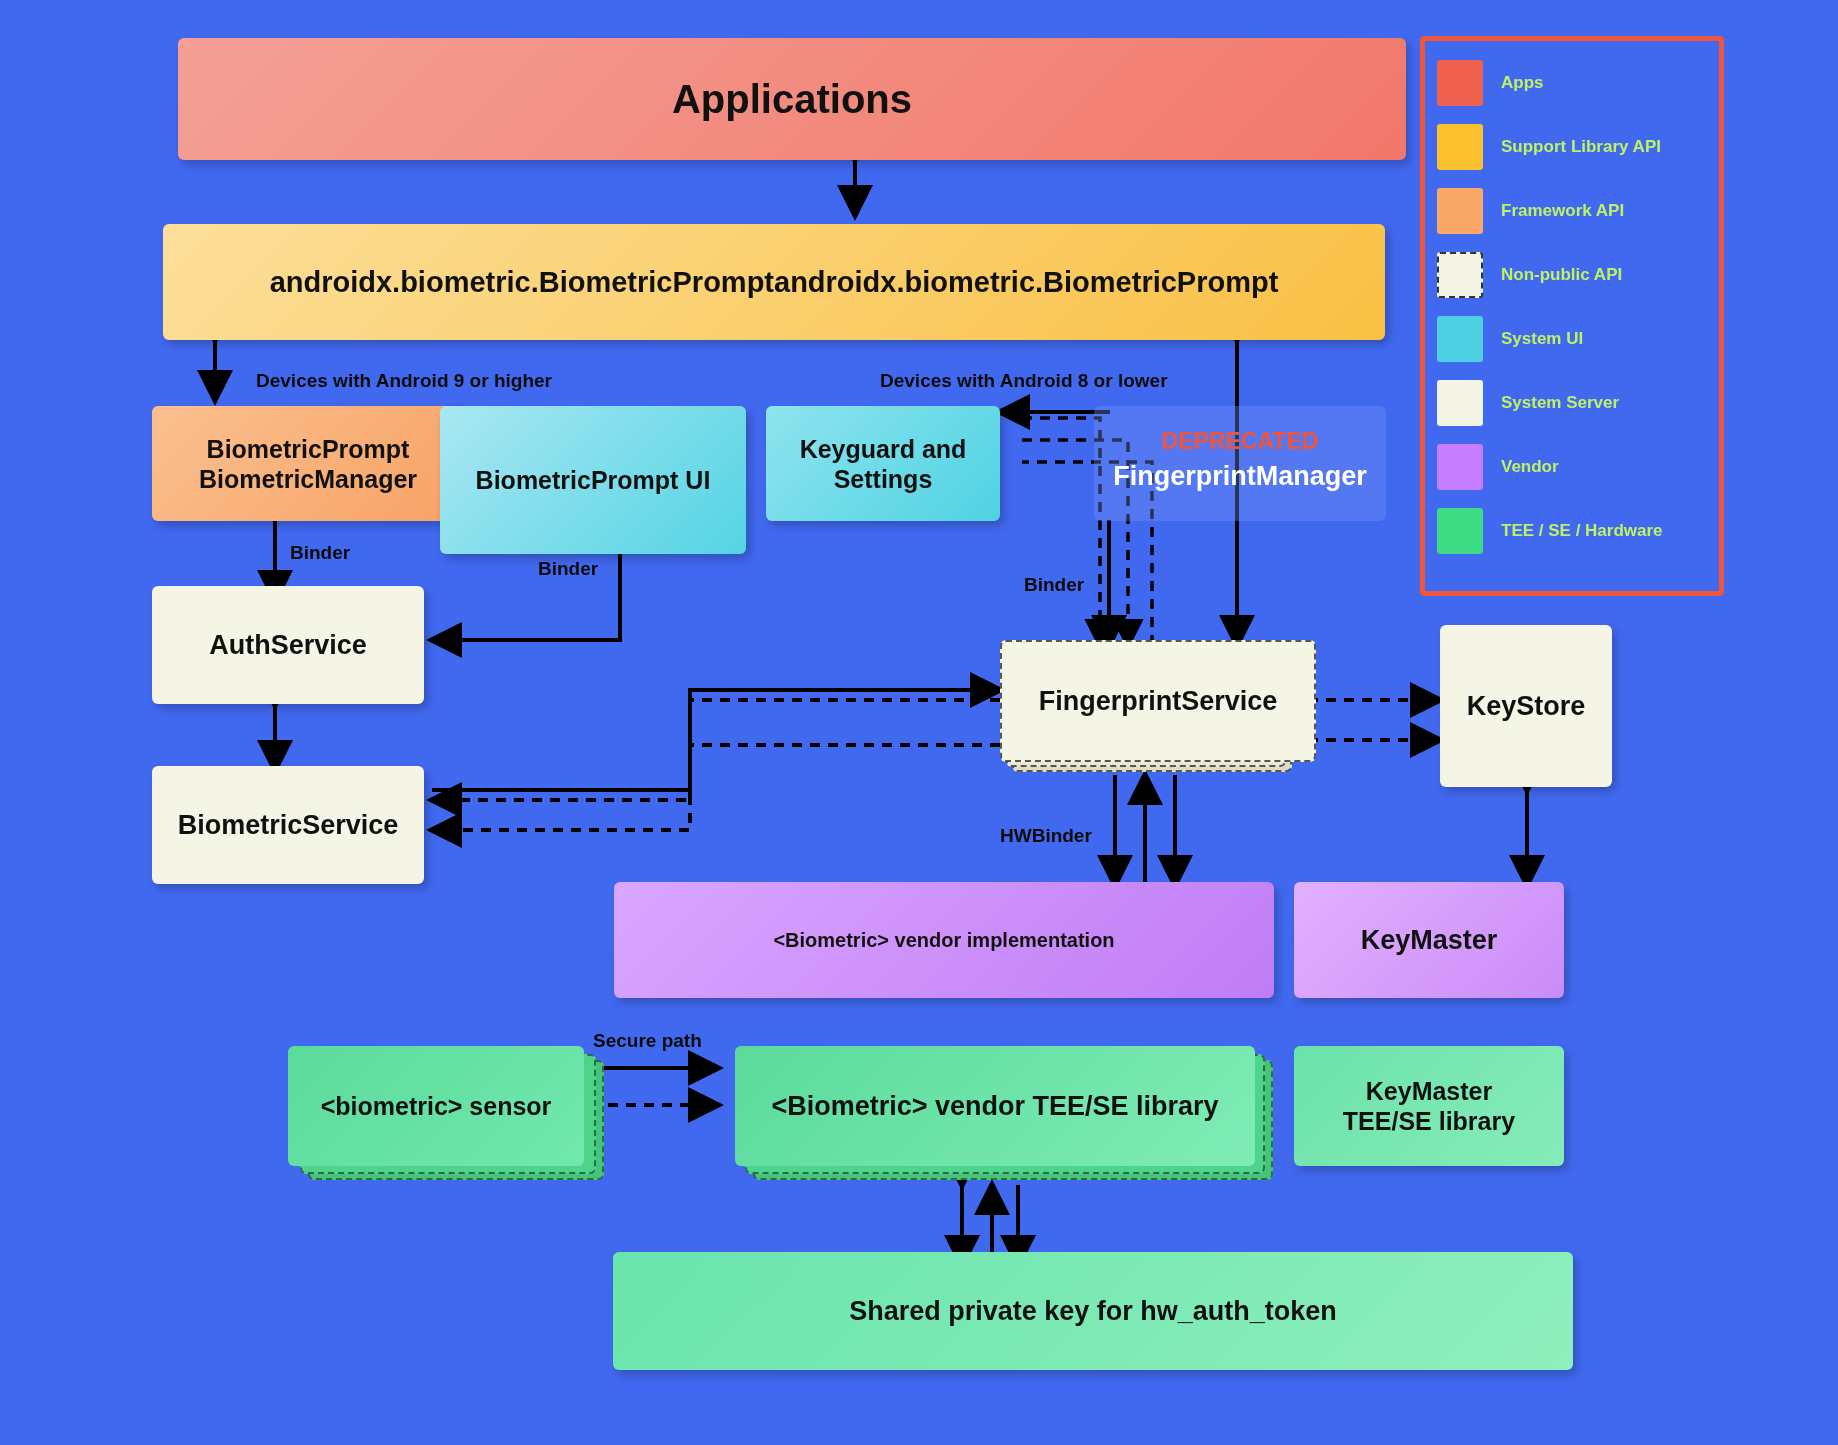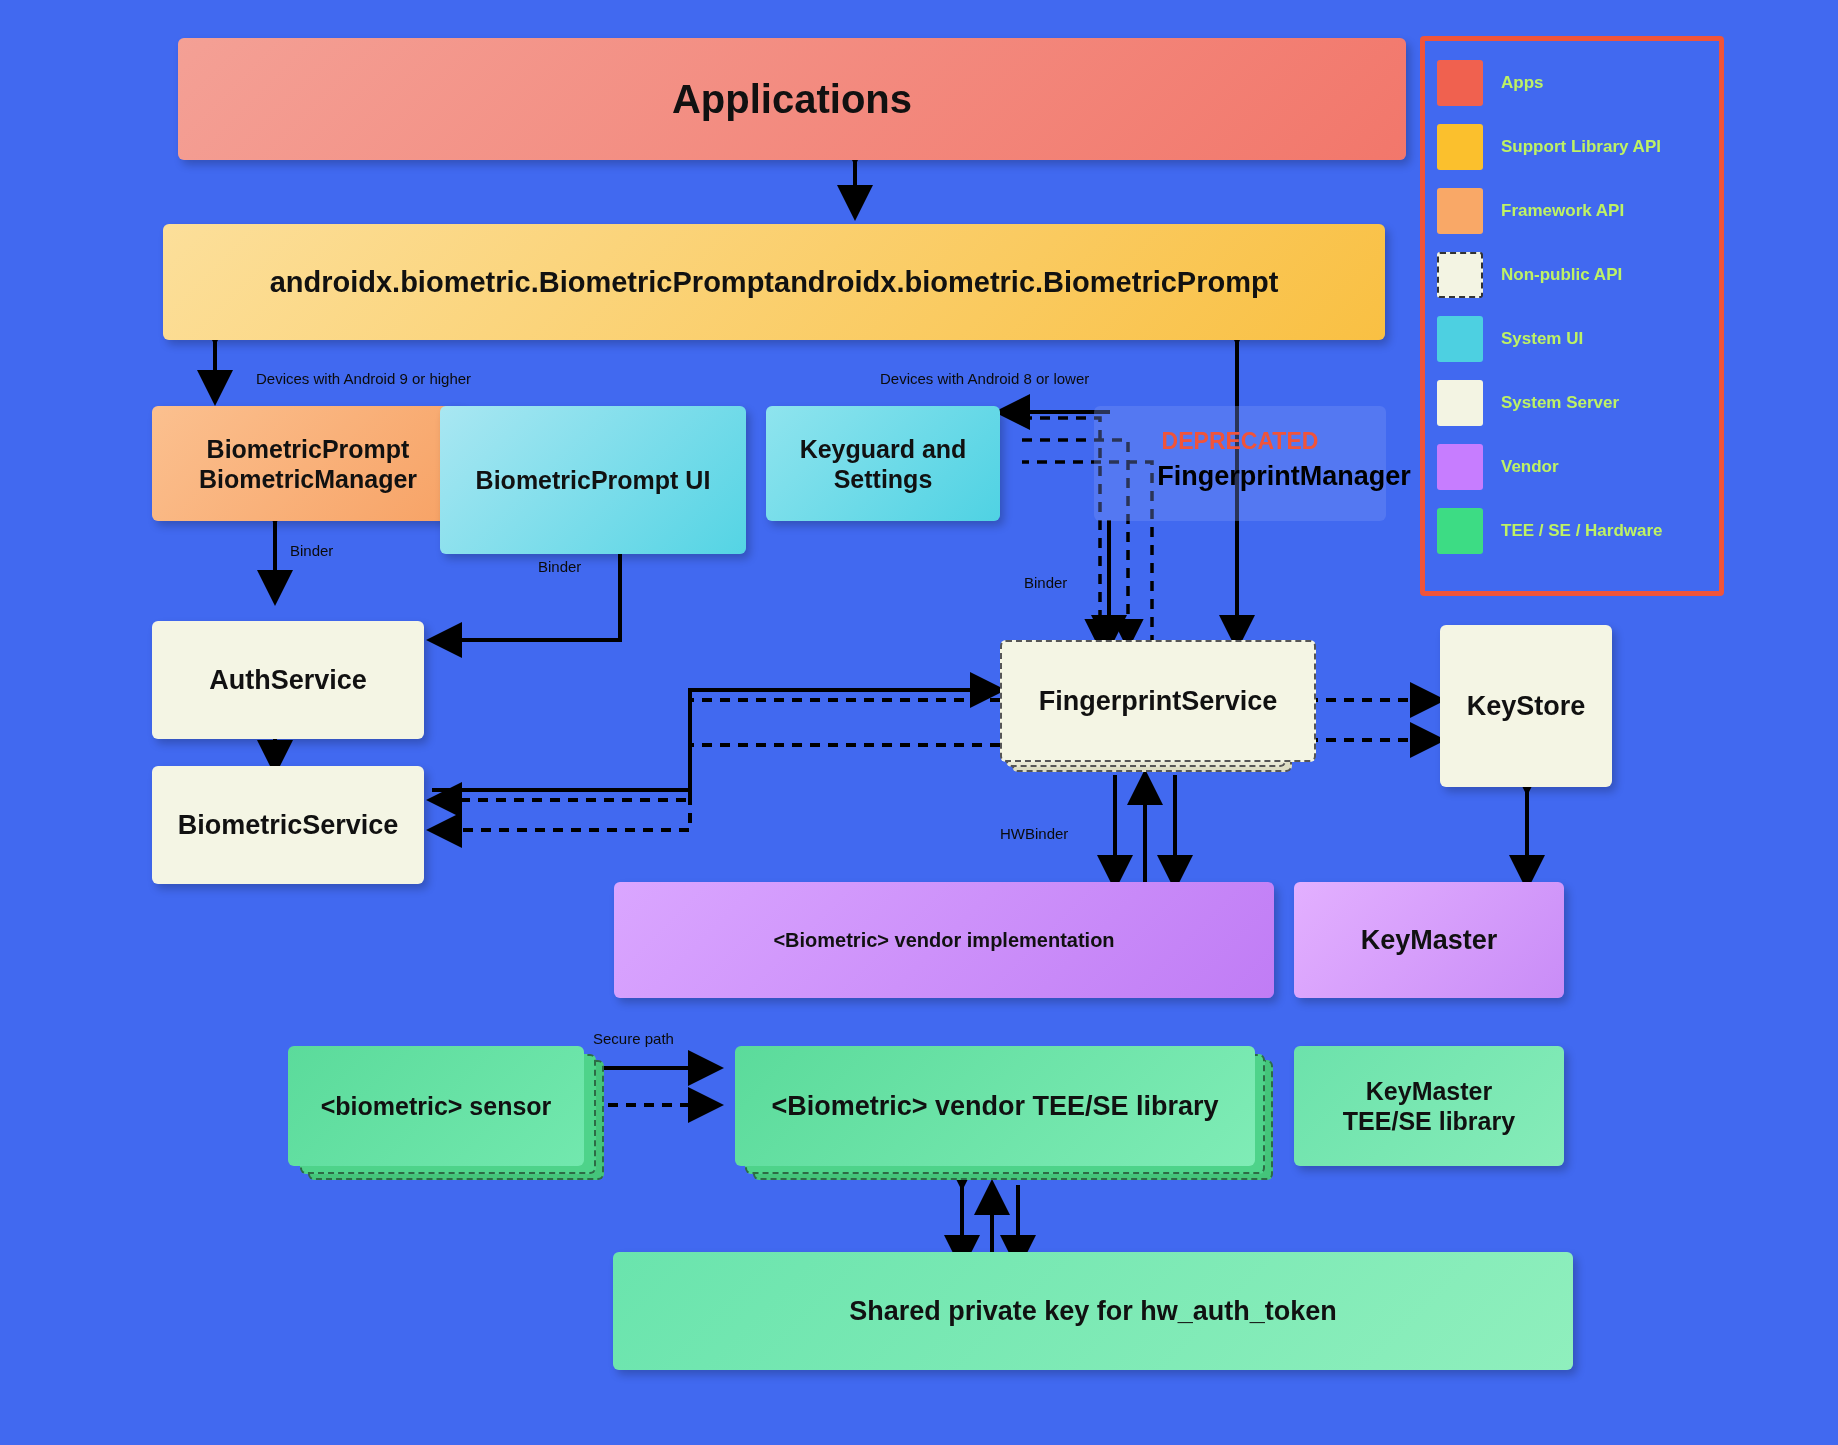--- a/index.html
+++ b/index.html
@@ -37,22 +37,22 @@
     color: #111;
     border-radius: 6px;
     line-height: 1.2;
     padding: 4px 10px;
     white-space: pre-line;
   }
   .shadowed { box-shadow: 4px 5px 8px rgba(0,0,0,0.22); }
 
   .label {
     position: absolute;
-    font-size: 15px;
-    font-weight: normal;
+    font-size: 19px;
+    font-weight: bold;
     color: #0b0b0b;
     white-space: nowrap;
     text-align: right;
   }
 
   
   .legend {
     position: absolute;
     left: 1420px;
     top: 36px;
@@ -92,23 +92,22 @@
     text-align: center;
     font-weight: bold;
     color: #f0543a;
     font-size: 23px;
   }
   .dep-sub {
     position: absolute;
     width: 100%;
     text-align: center;
     font-weight: bold;
-    color: #000000;
+    color: #ffffff;
     font-size: 27px;
-    padding-left: 44px;
   }
   .stack-bg {
     position: absolute;
     border-radius: 6px;
     box-sizing: border-box;
   }
 </style>
 </head>
 <body>
 
@@ -197,21 +196,21 @@
 
   <div class="deprecated-wrap" style="left:1094px;top:406px;width:292px;height:115px;background:rgba(120,150,245,0.35);">
     <div class="dep-title" style="top:22px;">DEPRECATED</div>
     <div class="dep-sub" style="top:55px;">FingerprintManager</div>
   </div>
 
   <div class="label" style="left:290px;top:542px;">Binder</div>
   <div class="label" style="left:538px;top:558px;">Binder</div>
   <div class="label" style="left:1024px;top:574px;">Binder</div>
 
-  <div class="node shadowed" style="left:152px;top:621px;width:272px;height:118px;background:#f4f5e4;font-size:27px;">
+  <div class="node shadowed" style="left:152px;top:586px;width:272px;height:118px;background:#f4f5e4;font-size:27px;">
     <span>AuthService</span>
   </div>
 
   <div class="node shadowed" style="left:152px;top:766px;width:272px;height:118px;background:#f4f5e4;font-size:27px;">
     <span>BiometricService</span>
   </div>
 
   <div class="stack-bg" style="left:1012px;top:650px;width:280px;height:122px;background:#ddddc4;border:2px dashed #555;"></div>
   <div class="stack-bg" style="left:1006px;top:645px;width:280px;height:122px;background:#e8e8d4;border:2px dashed #555;"></div>
   <div class="node" style="left:1000px;top:640px;width:316px;height:122px;background:#f4f5e4;border:2px dashed #555;font-size:27px;">

